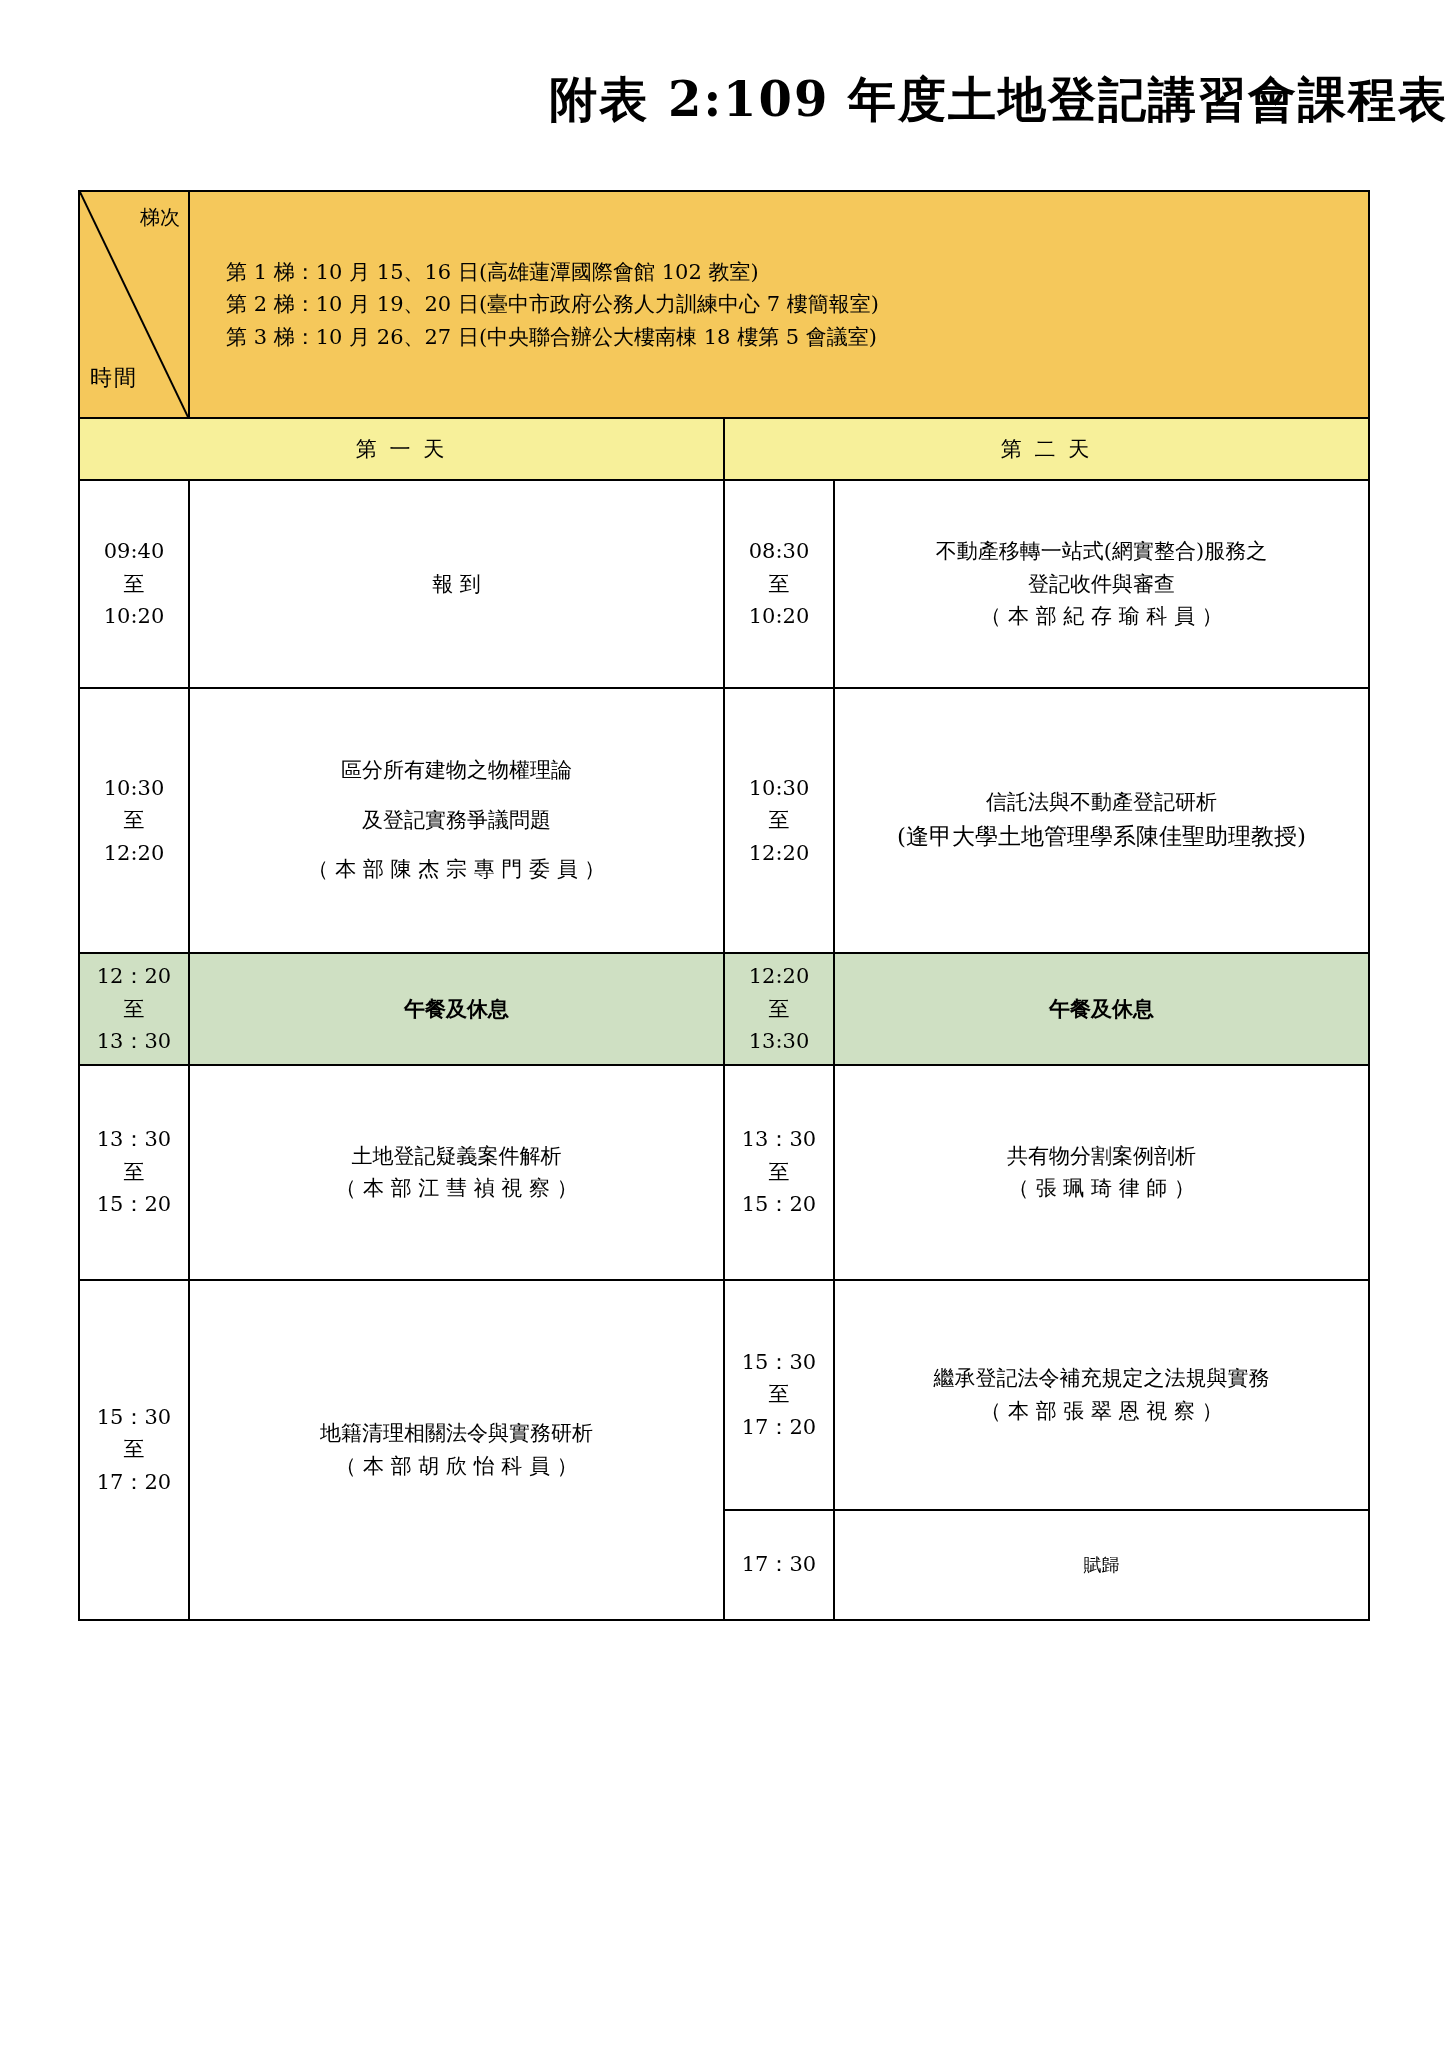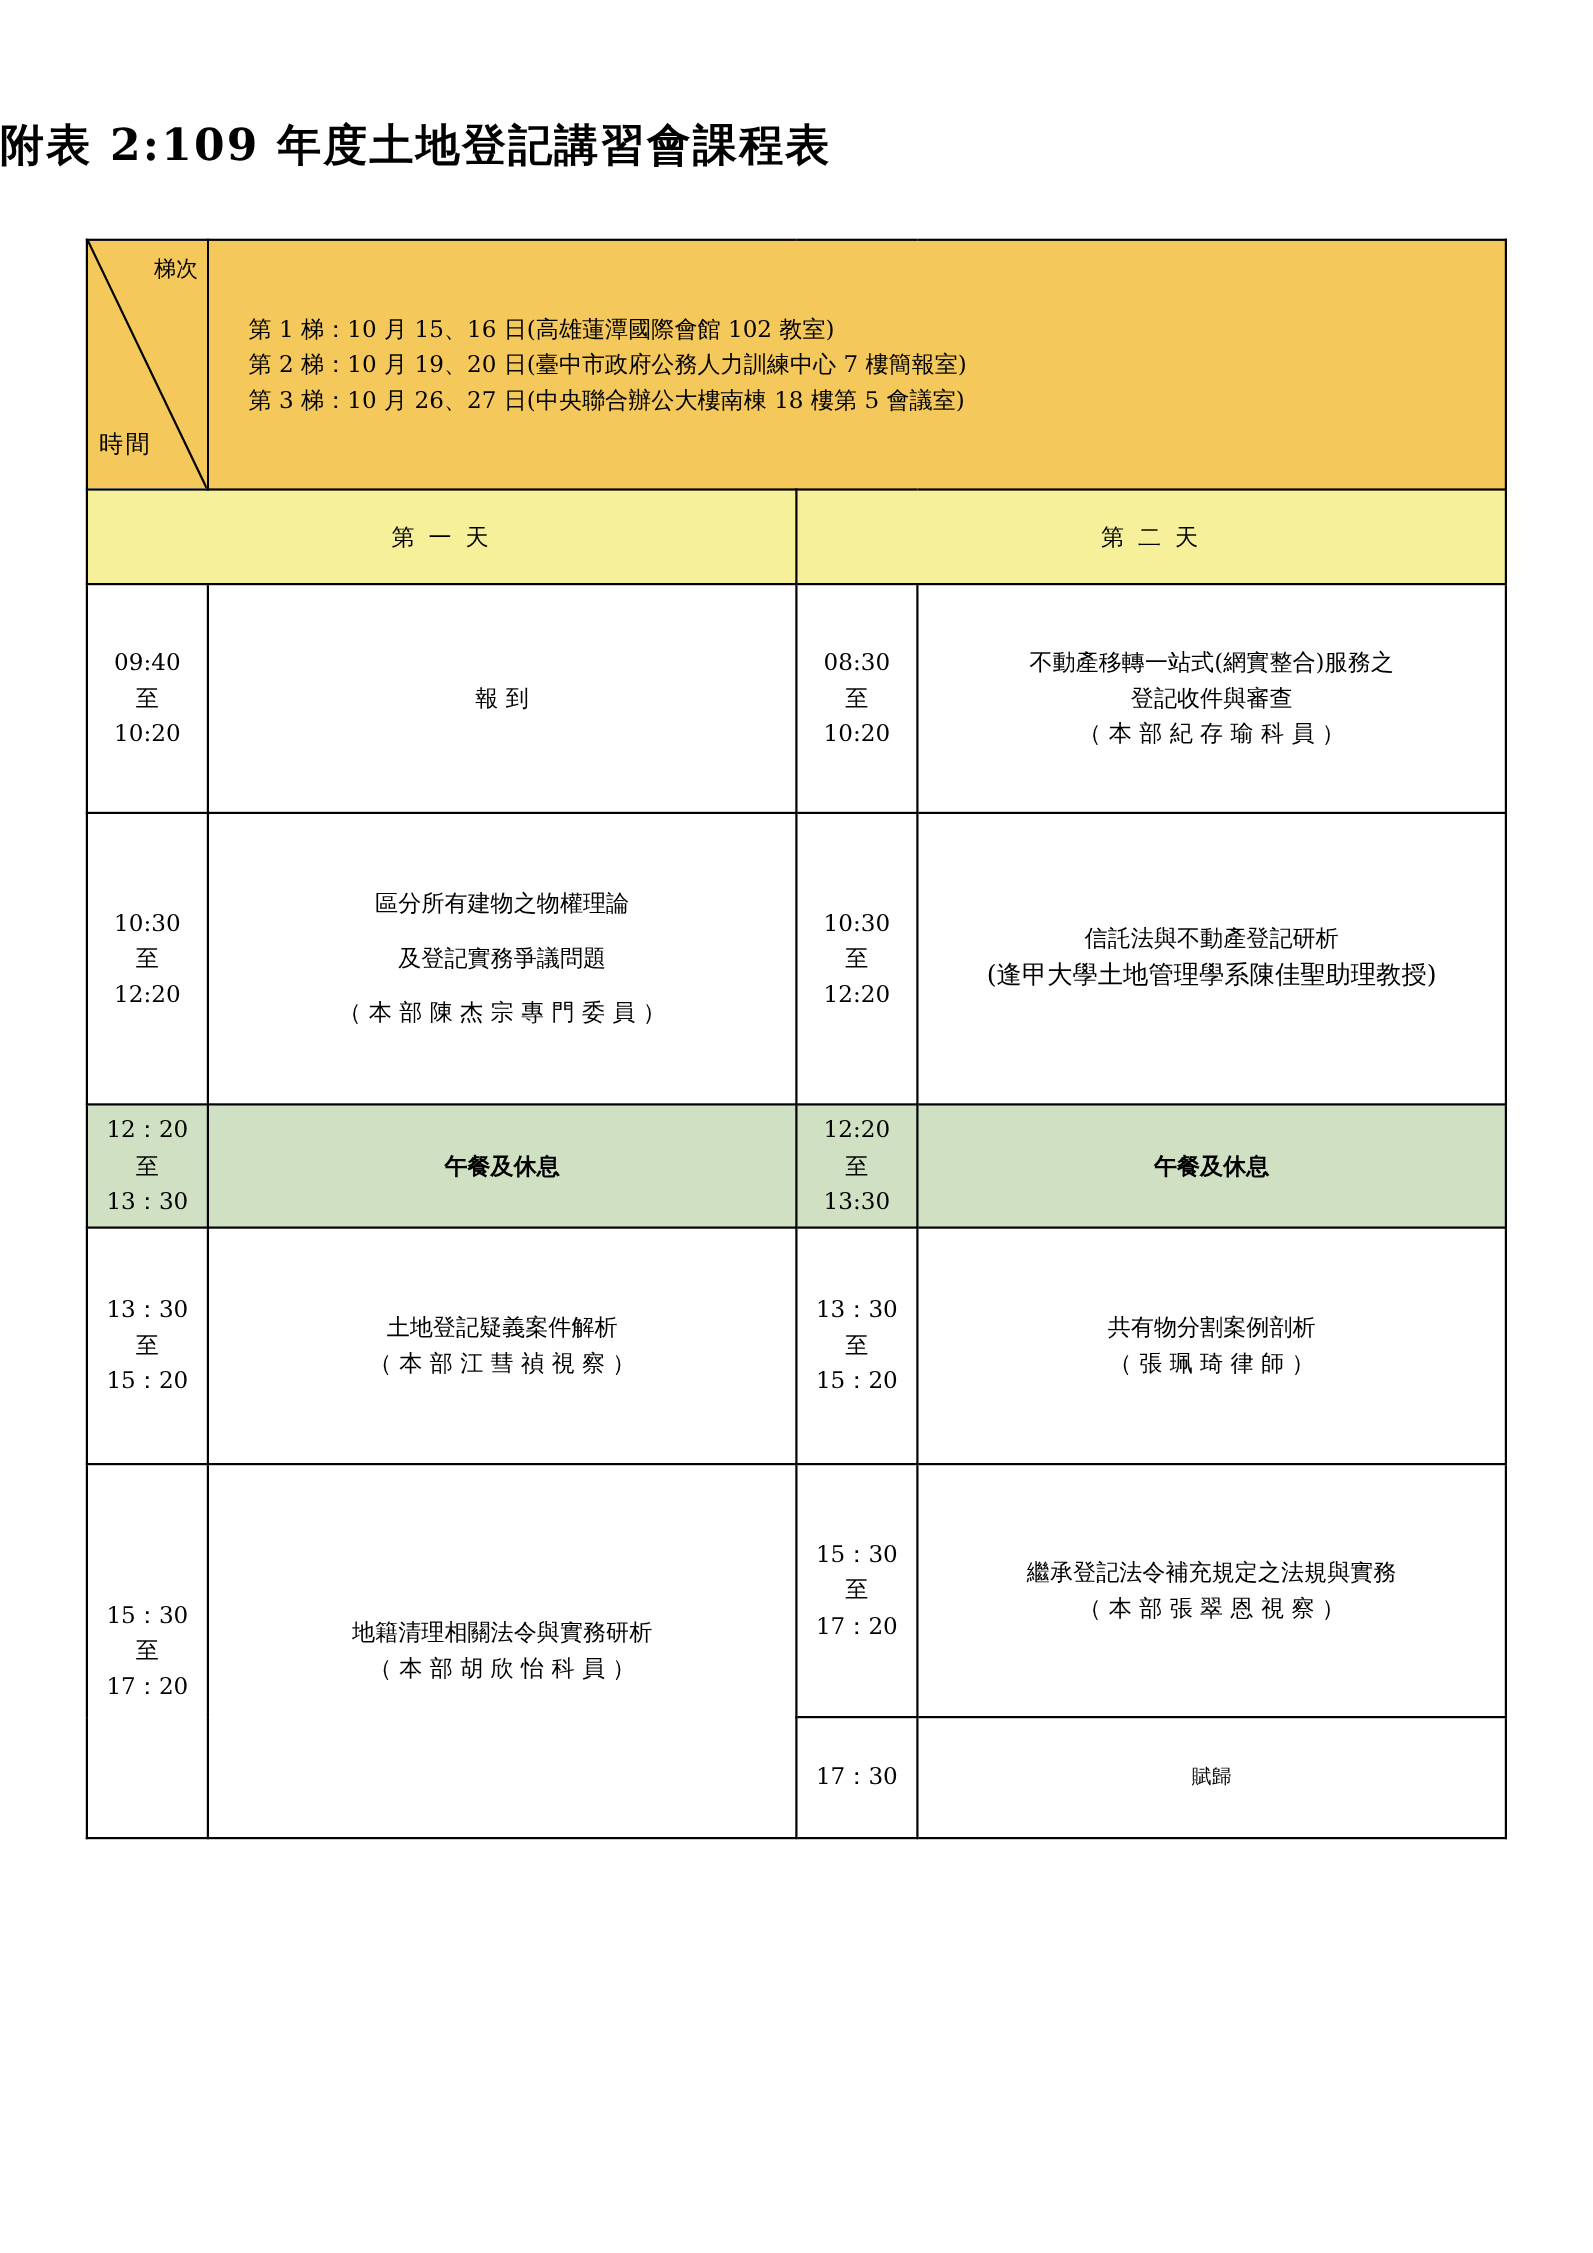--- a/index.html
+++ b/index.html
@@ -15,26 +15,26 @@
     position: relative;
   }
   .page {
     width: 1448px;
     height: 2048px;
     box-sizing: border-box;
     padding: 0;
     position: relative;
   }
   .doc-title {
-    text-align: left;
-    font-size: 40px;
+    text-align: right;
+    font-size: 48px;
     font-weight: bold;
     letter-spacing: 2px;
     margin: 0;
-    padding-top: 104px;
+    padding-top: 68px;
     padding-bottom: 0;
     font-family: "DejaVu Serif", "Liberation Serif", serif;
   }
   table.schedule {
     border-collapse: collapse;
     margin: 58px auto 0 auto;
     width: 1290px;
     table-layout: fixed;
   }
   table.schedule td {
@@ -80,21 +80,21 @@
     line-height: 1.62;
   }
   .batch-line {
     white-space: nowrap;
   }
   .dayhdr {
     background: #f7f09a;
     font-size: 24px;
     letter-spacing: 3px;
     height: 44px;
-    padding: 20px !important;
+    padding: 8px !important;
   }
   .time-cell {
     width: 110px;
     font-size: 22px;
     line-height: 1.85;
     white-space: nowrap;
   }
   .content-cell {
     font-size: 25px;
     line-height: 1.7;

